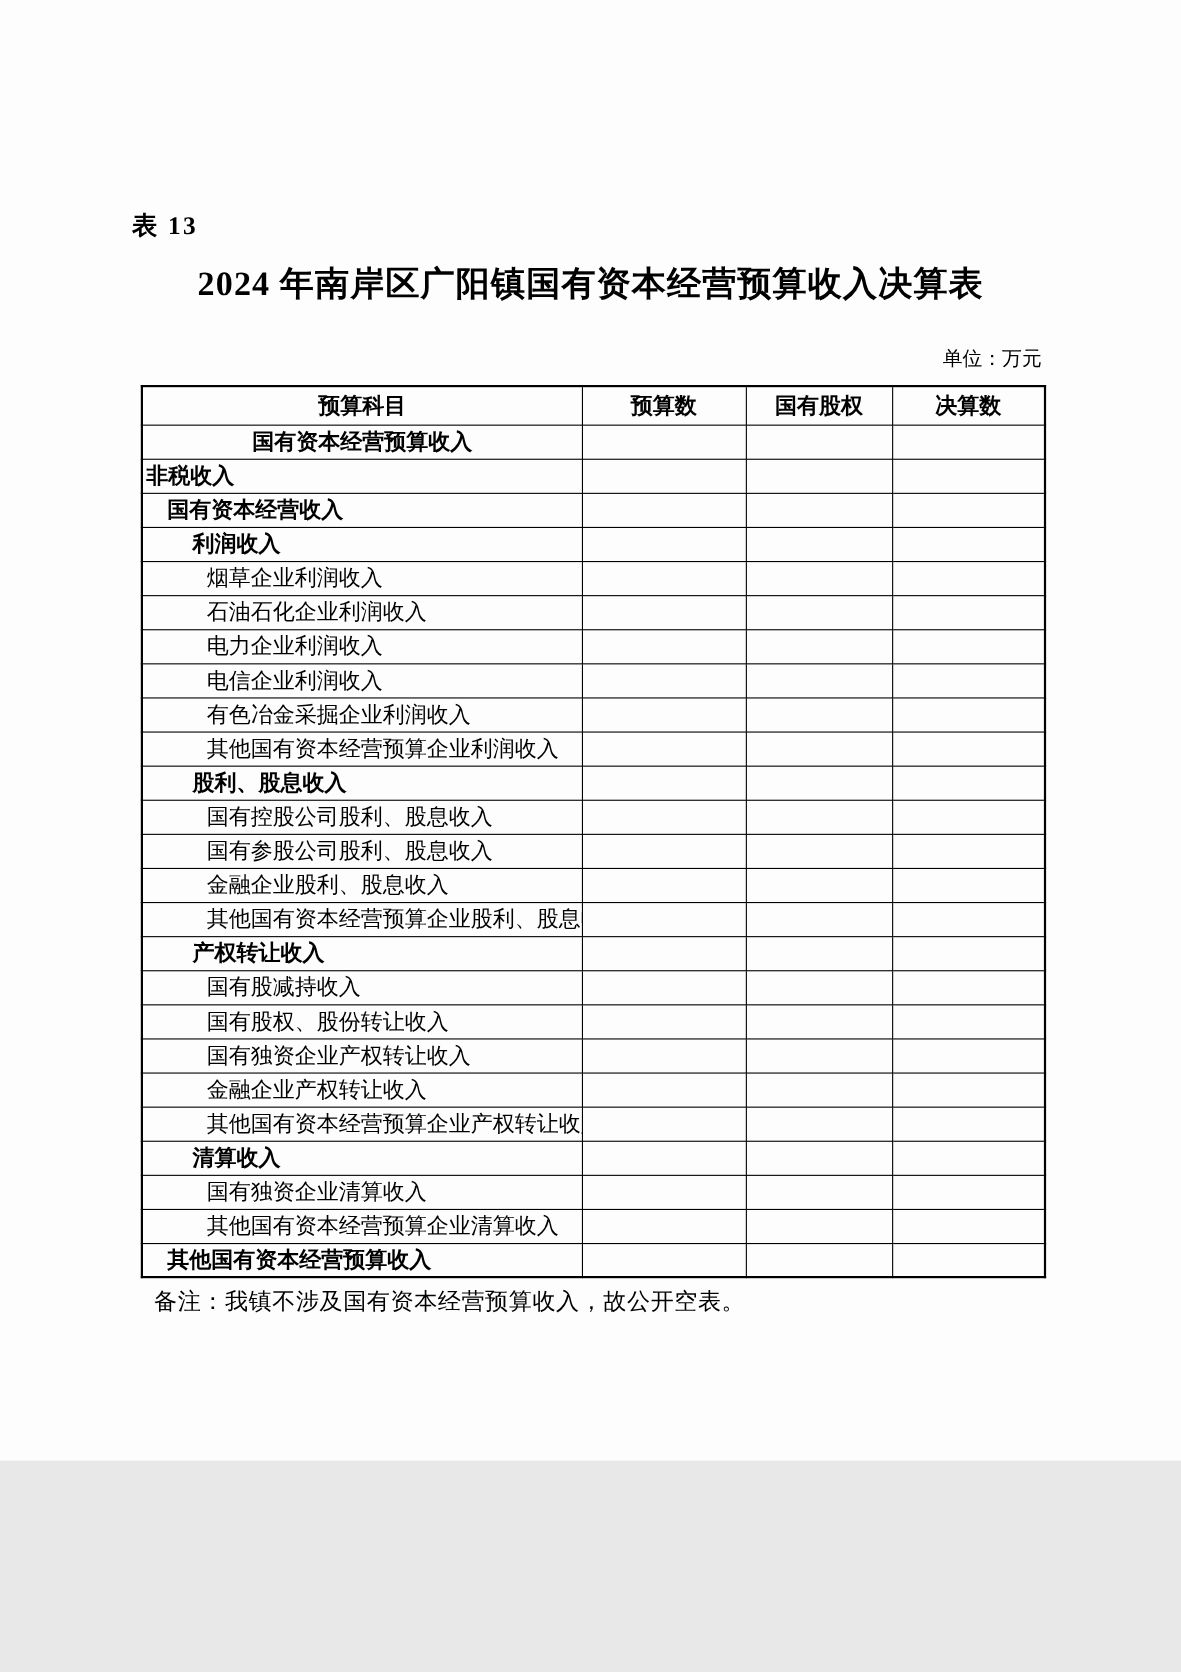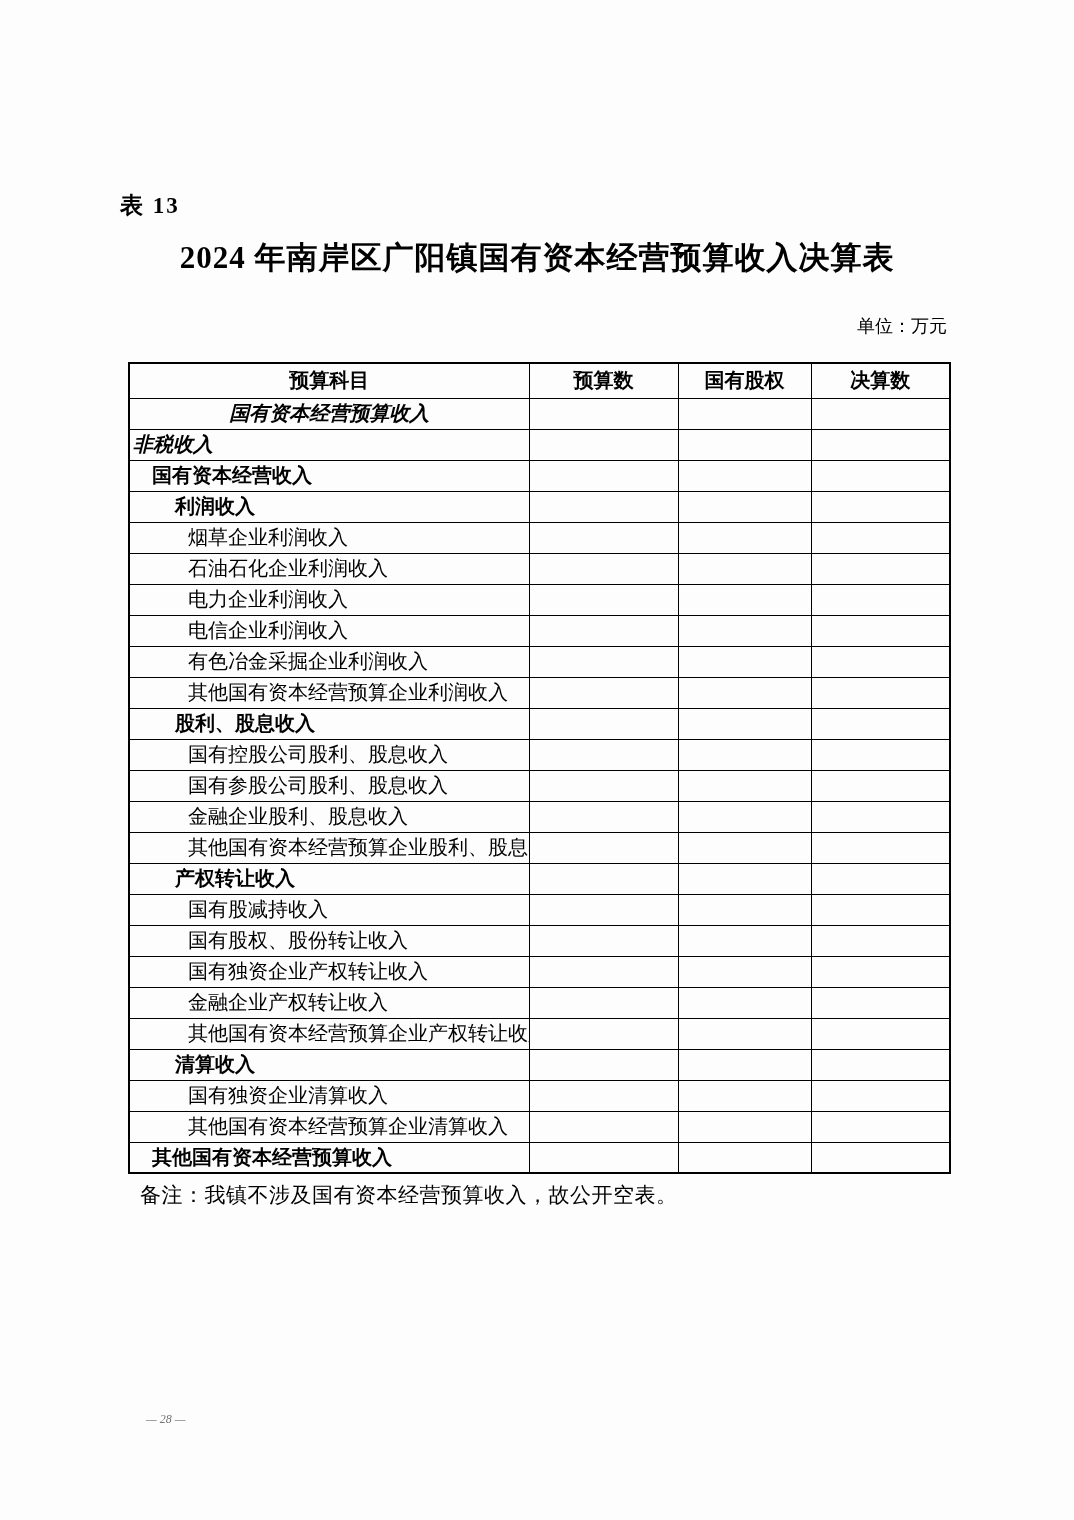--- a/index.html
+++ b/index.html
@@ -2,21 +2,21 @@
 <html><head>
 <meta charset="utf-8">
 <style>
   * { margin: 0; padding: 0; box-sizing: border-box; }
   html, body { background: #e8e8e8; }
   body { font-family: "Liberation Serif", "DejaVu Serif", serif; color: #000; }
 
   .page {
     position: relative;
     width: 1074px;
-    height: 1520px;
+    height: 1328px;
     background: #fdfdfd;
     margin: 0 auto;
     overflow: hidden;
   }
 
   .table-label {
     position: absolute;
     left: 120px;
     top: 190px;
     font-size: 23px;
@@ -38,21 +38,21 @@
   .content {
     position: absolute;
     left: 128px;
     top: 314px;
     width: 821px;
   }
 
   .unit-note {
     text-align: right;
     font-size: 18px;
-    padding-bottom: 24px;
+    padding-bottom: 12px;
     padding-right: 2px;
   }
 
   table.budget-table {
     width: 821px;
     border-collapse: collapse;
     table-layout: fixed;
     border: 2px solid #000;
   }
   table.budget-table th,
@@ -71,21 +71,21 @@
     margin-top: 29px;
   }
   col.c-subject { width: 400px; }
   col.c-budget  { width: 149px; }
   col.c-adjust  { width: 133px; }
   col.c-final   { width: 139px; }
 
   td.label-cell { text-align: left; }
   td.label-cell.center { text-align: center; padding-left: 0; }
   td.label-cell.bold { font-weight: bold; }
-  .indent-0 { padding-left: 3px; font-style: italic; }
+  .indent-0 { padding-left: 3px; }
   .indent-1 { padding-left: 22px; }
   .indent-2 { padding-left: 45px; }
   .indent-3 { padding-left: 58px; margin-left: 11px; }
   td.value-cell { text-align: right; padding-right: 4px; }
 
   .footnote {
     margin-top: 7px;
     padding-left: 12px;
     font-size: 21px;
     letter-spacing: 0.5px;

